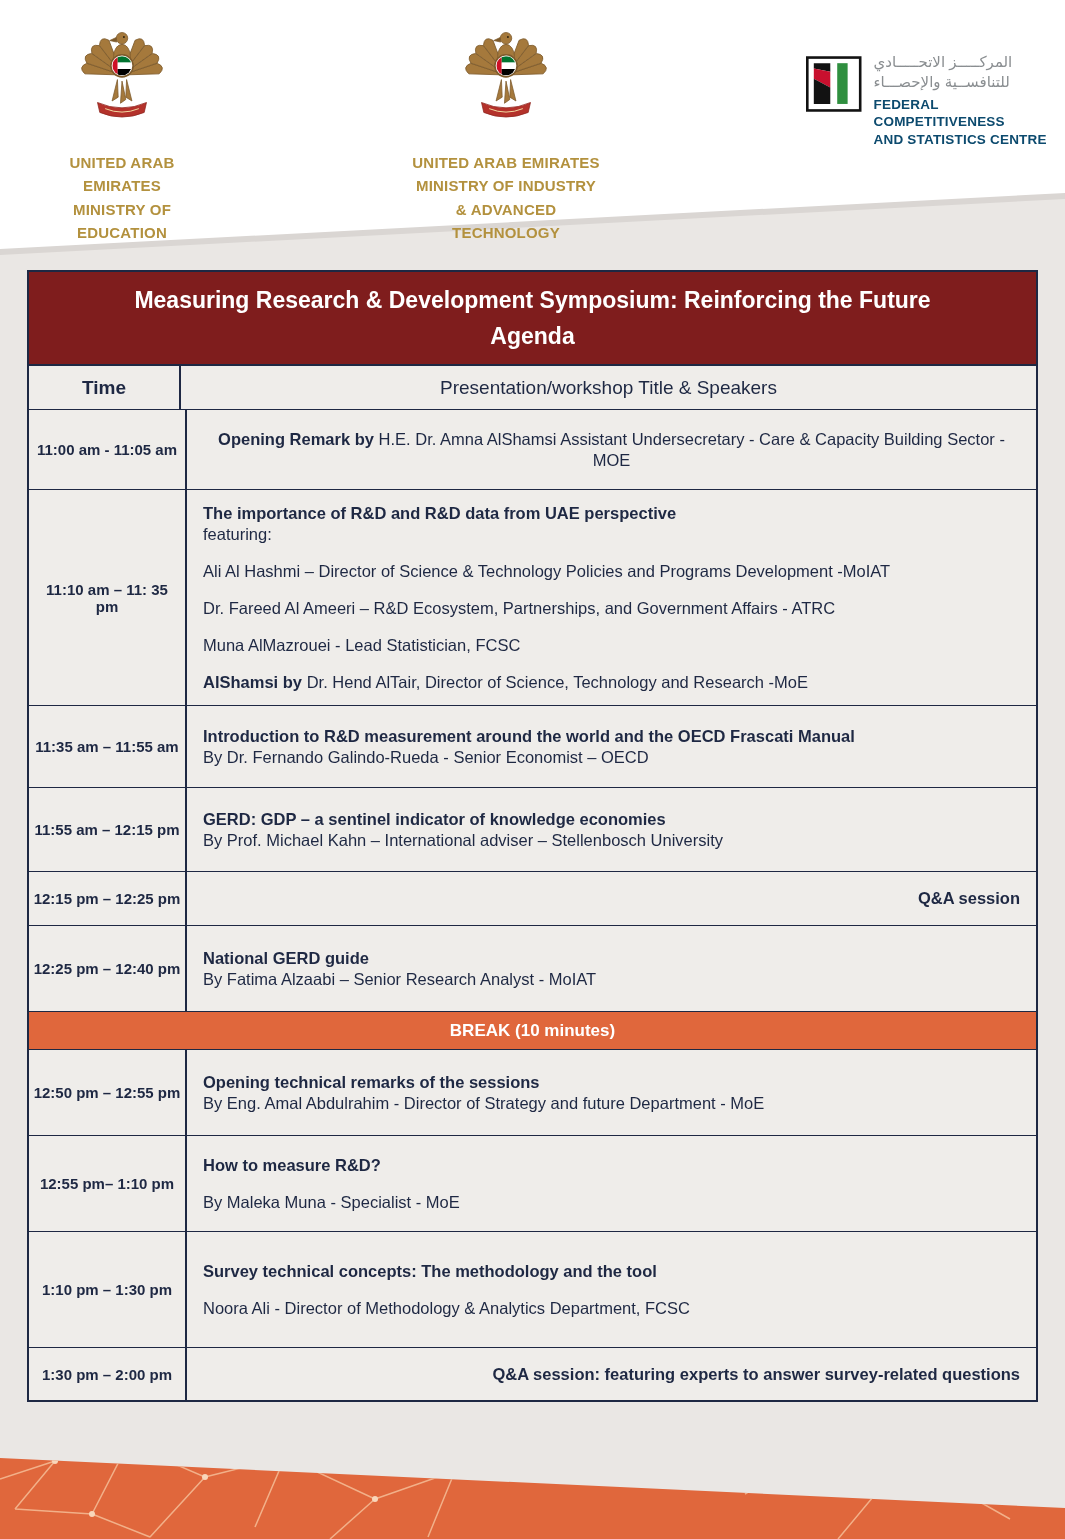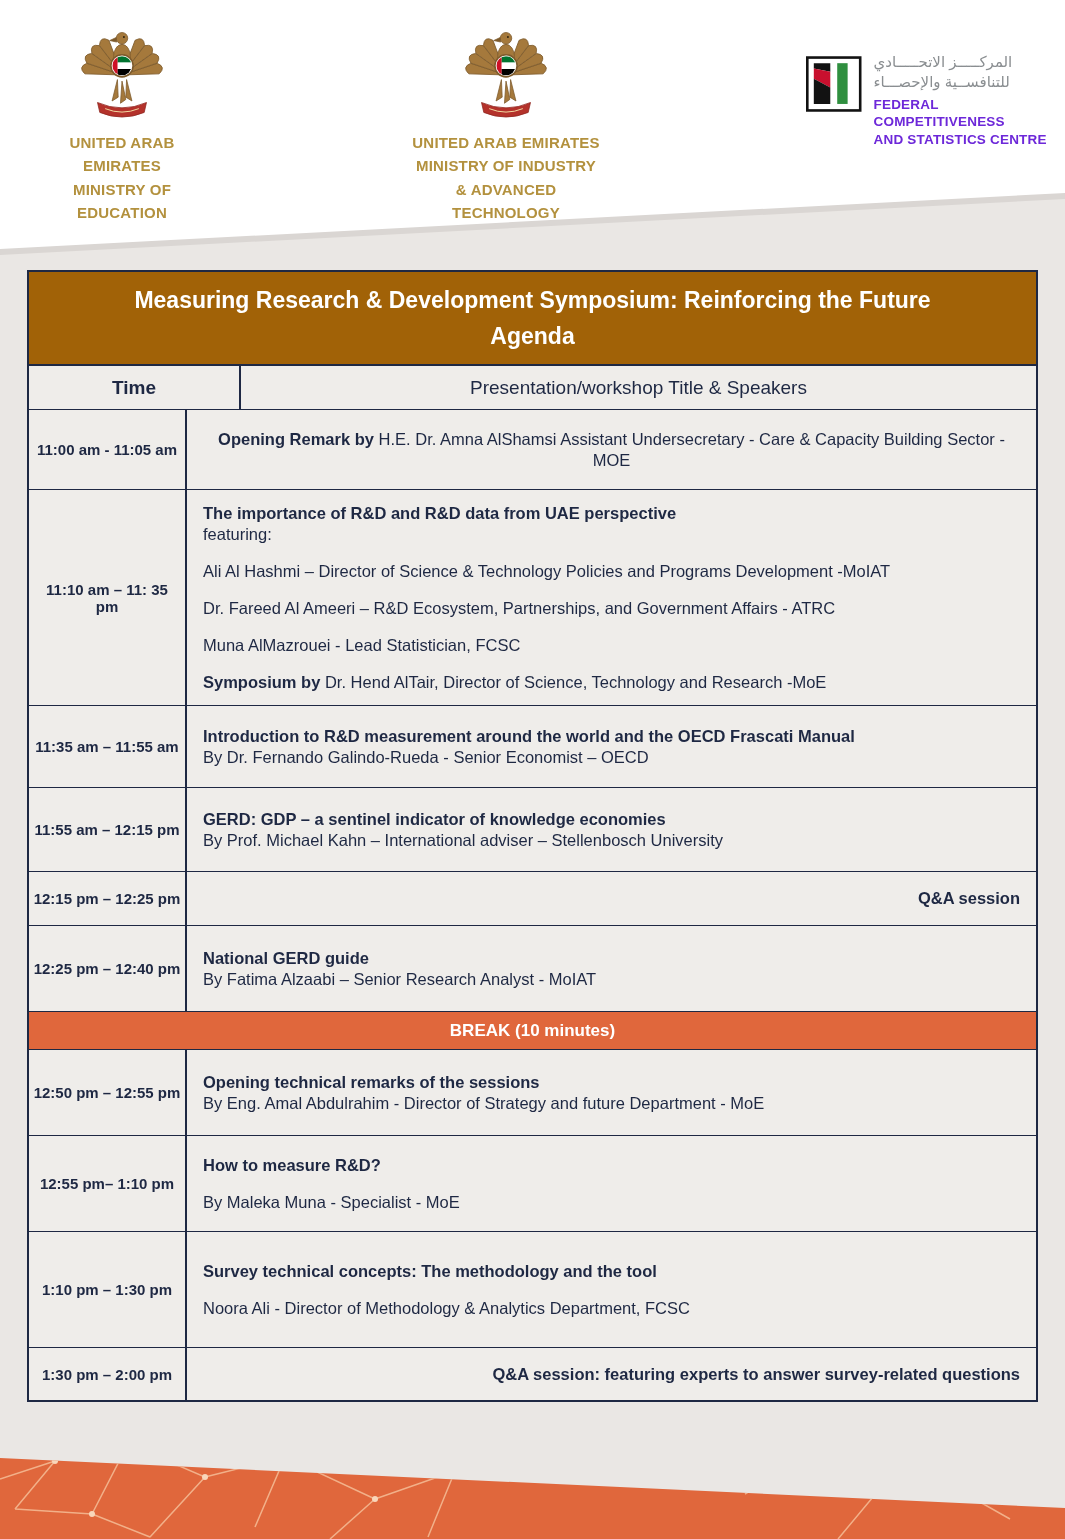--- a/index.html
+++ b/index.html
@@ -17,39 +17,39 @@
   .footer-band{
     position:absolute;left:0;top:0;width:1065px;height:1539px;
     background:#E0673C;clip-path:polygon(0 1458px,1065px 1508px,1065px 1539px,0 1539px);
   }
   .footer-band svg{position:absolute;left:0;bottom:0;}
 
   
   .logo{position:absolute;text-align:center;}
   .logo-moe{left:36px;top:26px;width:172px;}
   .logo-moiat{left:412px;top:26px;width:188px;}
-  .gold-text{font-weight:bold;font-size:15px;line-height:1.55;color:#B3913E;letter-spacing:.2px;margin-top:0;}
+  .gold-text{font-weight:bold;font-size:15px;line-height:1.55;color:#B3913E;letter-spacing:.2px;margin-top:20px;}
   .logo-fcsc{position:absolute;left:806px;top:52px;display:flex;align-items:flex-start;gap:12px;text-align:left;}
   .fcsc-arabic{font-size:15px;line-height:1.35;color:#8A8E91;direction:rtl;text-align:left;}
-  .fcsc-english{font-weight:bold;font-size:13.5px;line-height:1.3;color:#6d28d9;letter-spacing:.2px;margin-top:3px;}
+  .fcsc-english{font-weight:bold;font-size:13.5px;line-height:1.3;color:#0c4a6e;letter-spacing:.2px;margin-top:3px;}
 
   
   .agenda{
     position:absolute;left:27px;top:270px;width:1011px;
     border:2px solid #1E2843;background:#EFEDEA;box-sizing:border-box;
   }
   .title-row{
-    background:#a16207;color:#ffffff;text-align:center;font-weight:bold;
+    background:#7f1d1d;color:#ffffff;text-align:center;font-weight:bold;
     font-size:23px;line-height:1.58;min-height:94px;box-sizing:border-box;
     display:flex;flex-direction:column;justify-content:center;
     border-bottom:2px solid #1E2843;padding:6px 10px;
   }
   .header-row{display:flex;min-height:44px;border-bottom:1.5px solid #1E2843;box-sizing:border-box;}
   .header-row .time-h{
-    width:212px;border-right:2px solid #1E2843;display:flex;align-items:center;justify-content:center;
+    width:152px;border-right:2px solid #1E2843;display:flex;align-items:center;justify-content:center;
     font-weight:bold;font-size:19px;box-sizing:border-box;
   }
   .header-row .content-h{flex:1;display:flex;align-items:center;justify-content:center;font-weight:normal;font-size:19px;}
   .row{display:flex;border-bottom:1.5px solid #1E2843;box-sizing:border-box;background:#EFEDEA;}
   .row:last-child{border-bottom:none;}
   .cell-time{
     width:158px;border-right:2px solid #1E2843;display:flex;align-items:center;justify-content:center;
     font-weight:bold;font-size:15px;text-align:center;padding:4px;box-sizing:border-box;
   }
   .cell-content{
@@ -190,21 +190,21 @@
         <div class="cell-content">
           <div class="tline"><span class="b">The importance of R&amp;D and R&amp;D data from UAE perspective</span></div>
           <div class="tline"><span>featuring:</span></div>
           <div class="tline"></div>
           <div class="tline"><span>Ali Al Hashmi – Director of Science &amp; Technology Policies and Programs Development -MoIAT</span></div>
           <div class="tline"></div>
           <div class="tline"><span>Dr. Fareed Al Ameeri – R&amp;D Ecosystem, Partnerships, and Government Affairs - ATRC</span></div>
           <div class="tline"></div>
           <div class="tline"><span>Muna AlMazrouei - Lead Statistician, FCSC</span></div>
           <div class="tline"></div>
-          <div class="tline"><span class="b">Symposium by </span><span>Dr. Hend AlTair, Director of Science, Technology and Research -MoE</span></div>
+          <div class="tline"><span class="b">AlShamsi by </span><span>Dr. Hend AlTair, Director of Science, Technology and Research -MoE</span></div>
         </div>
       </div>
       <div class="row" style="min-height: 82px;">
         <div class="cell-time">11:35 am – 11:55 am</div>
         <div class="cell-content">
           <div class="tline"><span class="b">Introduction to R&amp;D measurement around the world and the OECD Frascati Manual</span></div>
           <div class="tline"><span>By Dr. Fernando Galindo-Rueda - Senior Economist – OECD</span></div>
         </div>
       </div>
       <div class="row" style="min-height: 84px;">

